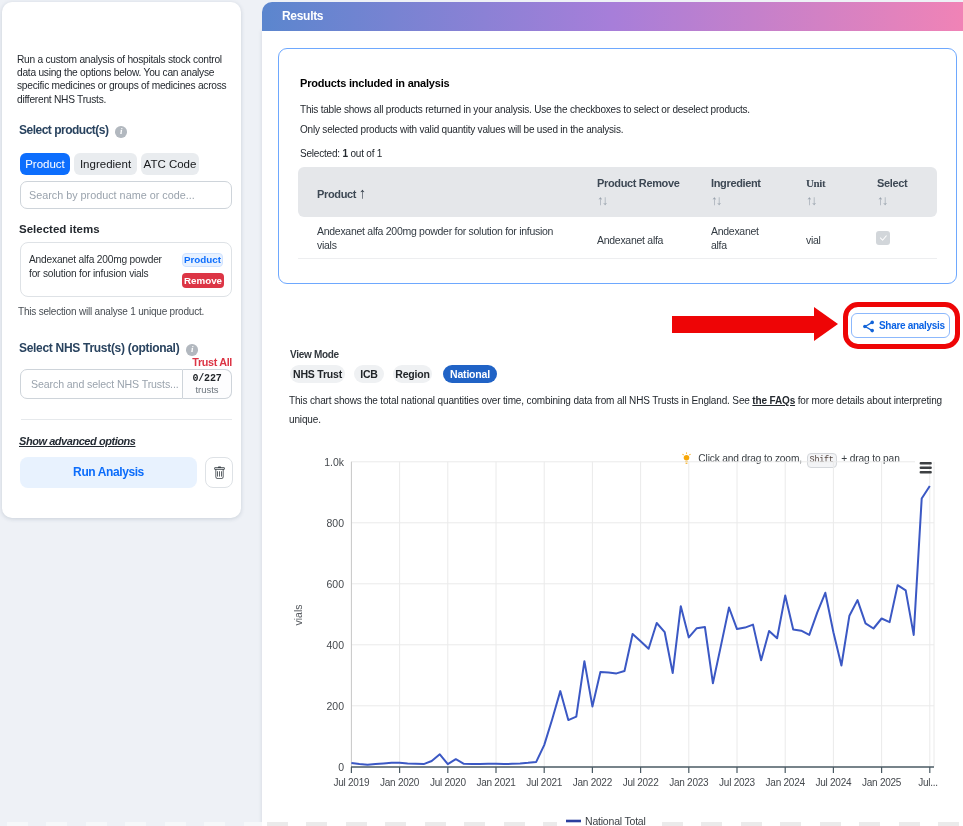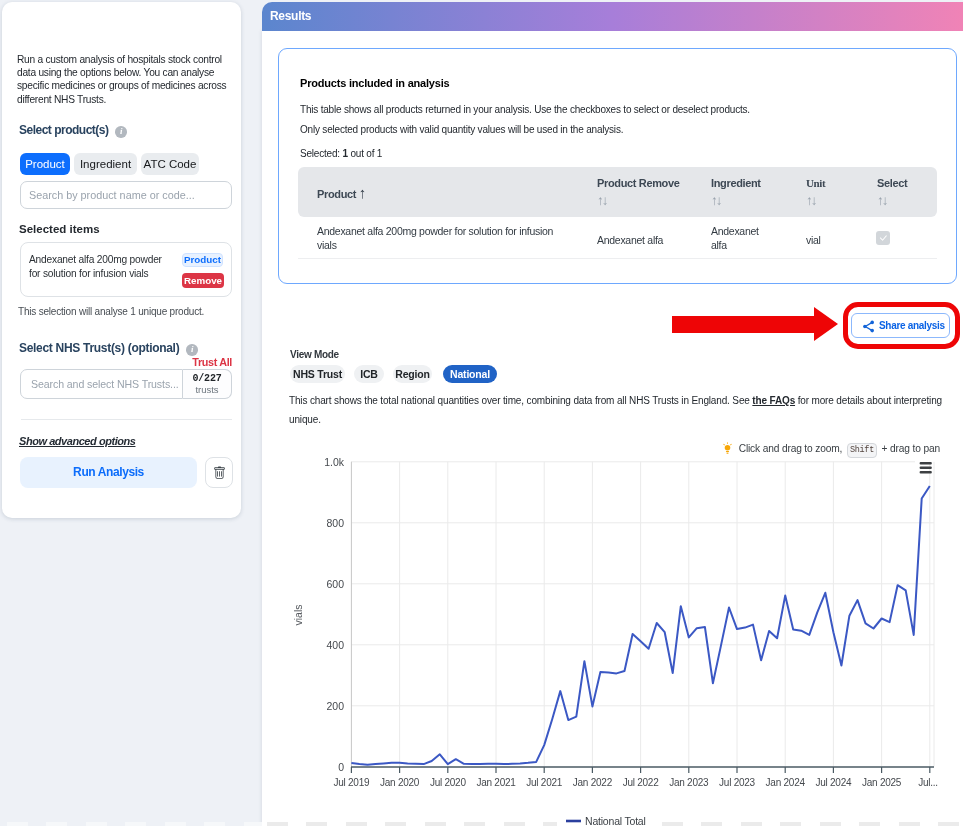--- a/index.html
+++ b/index.html
@@ -34,21 +34,21 @@
 #trustaddon { width:49px; height:30px; border:1px solid #ced4da; border-left:none; border-radius:0 7px 7px 0; background:#fdfdfe; text-align:center; }
 #trustaddon .n { font-size:10px; font-weight:bold; color:#212529; margin-top:3px; letter-spacing:-0.2px;font-family:Liberation Mono, monospace; }
 #trustaddon .t { font-size:9.5px; color:#6c757d; margin-top:0px; }
 #lefthr { left:19px; top:417px; width:211px; height:1px; background:#e6e9ec; }
 #advopt { left:17px; top:433px; font-size:11px; font-weight:bold; color:#242b33; text-decoration:underline; letter-spacing:-0.45px; white-space:nowrap;font-style:italic; }
 #runbtn { left:18px; top:455px; width:177px; height:31px; background:#e8f2fe; border-radius:8px; color:#0c6dfb; font-size:12px; font-weight:bold; text-align:center; line-height:31px; letter-spacing:-0.4px; }
 #trashbtn { left:203px; top:455px; width:28px; height:31px; border:1px solid #dee2e6; border-radius:8px; background:#fff; text-align:center; }
 
 
 #rightbody { left:262px; top:30px; width:701px; height:796px; background:#fff; box-shadow:0 1px 4px rgba(40,60,90,.15); }
-#righthead { left:262px; top:2px; width:701px; height:29px; border-radius:10px 0 0 0; font-size:12px; line-height:29px; padding-left:8px; letter-spacing:-0.3px; }
+#righthead { left:262px; top:2px; width:701px; height:29px; border-radius:10px 0 0 0; font-size:12px; line-height:29px; padding-left:20px; letter-spacing:-0.3px; }
 #bluecard { left:278px; top:48px; width:679px; height:236px; border:1.5px solid #6ea8fe; border-radius:9px; background:#fff; }
 #pititle { left:300px; top:77px; font-size:11px; font-weight:bold; color:#000000; letter-spacing:-0.2px; white-space:nowrap; }
 .ptext { font-size:10px; color:#24292f; letter-spacing:-0.2px; white-space:nowrap; }
 #pline1 { left:300px; top:104px; }
 #pline2 { left:300px; top:124px; }
 #pline3 { left:300px; top:148px; }
 #thead { left:298px; top:167px; width:639px; height:50px; background:#e5e7ea; border-radius:6px; }
 .thlabel { position:absolute; font-size:11px; font-weight:bold; color:#3d4854; letter-spacing:-0.35px; white-space:nowrap; }
 .tharrows { position:absolute; font-size:13.5px; color:#97a1ac; letter-spacing:-2px; }
 #trow { left:298px; top:217px; width:639px; height:42px; border-bottom:1px solid #edeef0; }
@@ -64,21 +64,21 @@
 
 
 #vmlabel { left:290px; top:349px; font-size:10px; font-weight:bold; color:#32383e; letter-spacing:-0.3px; }
 .pill { position:absolute; top:365px; height:18px; border-radius:9px; background:#eff1f3; font-size:10.5px; font-weight:bold; color:#212529; text-align:center; line-height:18px; letter-spacing:-0.2px; }
 #pill1 { left:290px; width:55px; }
 #pill2 { left:354px; width:30px; }
 #pill3 { left:393px; width:39px; }
 #pill4 { left:443px; width:54px; background:#2063c6; color:#fff; }
 #chdesc1 { left:289px; top:395px; font-size:10px; color:#24292f; letter-spacing:-0.15px; white-space:nowrap; }
 #chdesc2 { left:289px; top:414px; font-size:10px; color:#24292f; letter-spacing:-0.15px; }
-#hintrow { left:640px; top:442px; width:300px; text-align:right; font-size:10.2px; color:#3b4045; letter-spacing:-0.15px; white-space:nowrap; }
+#hintrow { left:640px; top:452px; width:300px; text-align:center; font-size:10.2px; color:#3b4045; letter-spacing:-0.15px; white-space:nowrap; }
 .kbd { display:inline-block; font-family:"Liberation Mono",monospace; font-size:8.5px; color:#53443e; background:#f3f4f6; border:1px solid #d4d7db; border-radius:4px; padding:1px 2px 2px 2px; margin:0 2px; letter-spacing:-0.3px; }
 
 
 #dashL { left:7px; top:822px; width:255px; height:4px; background:repeating-linear-gradient(90deg,#f6f8fa 0 21px,transparent 21px 39.5px); }
 #dashR { left:267px; top:822px; width:696px; height:4px; background:repeating-linear-gradient(90deg,#ebebeb 0 21px,transparent 21px 39.5px); }
 </style>
 </head>
 <body>
 
 <div id="leftcard" class="abs">

